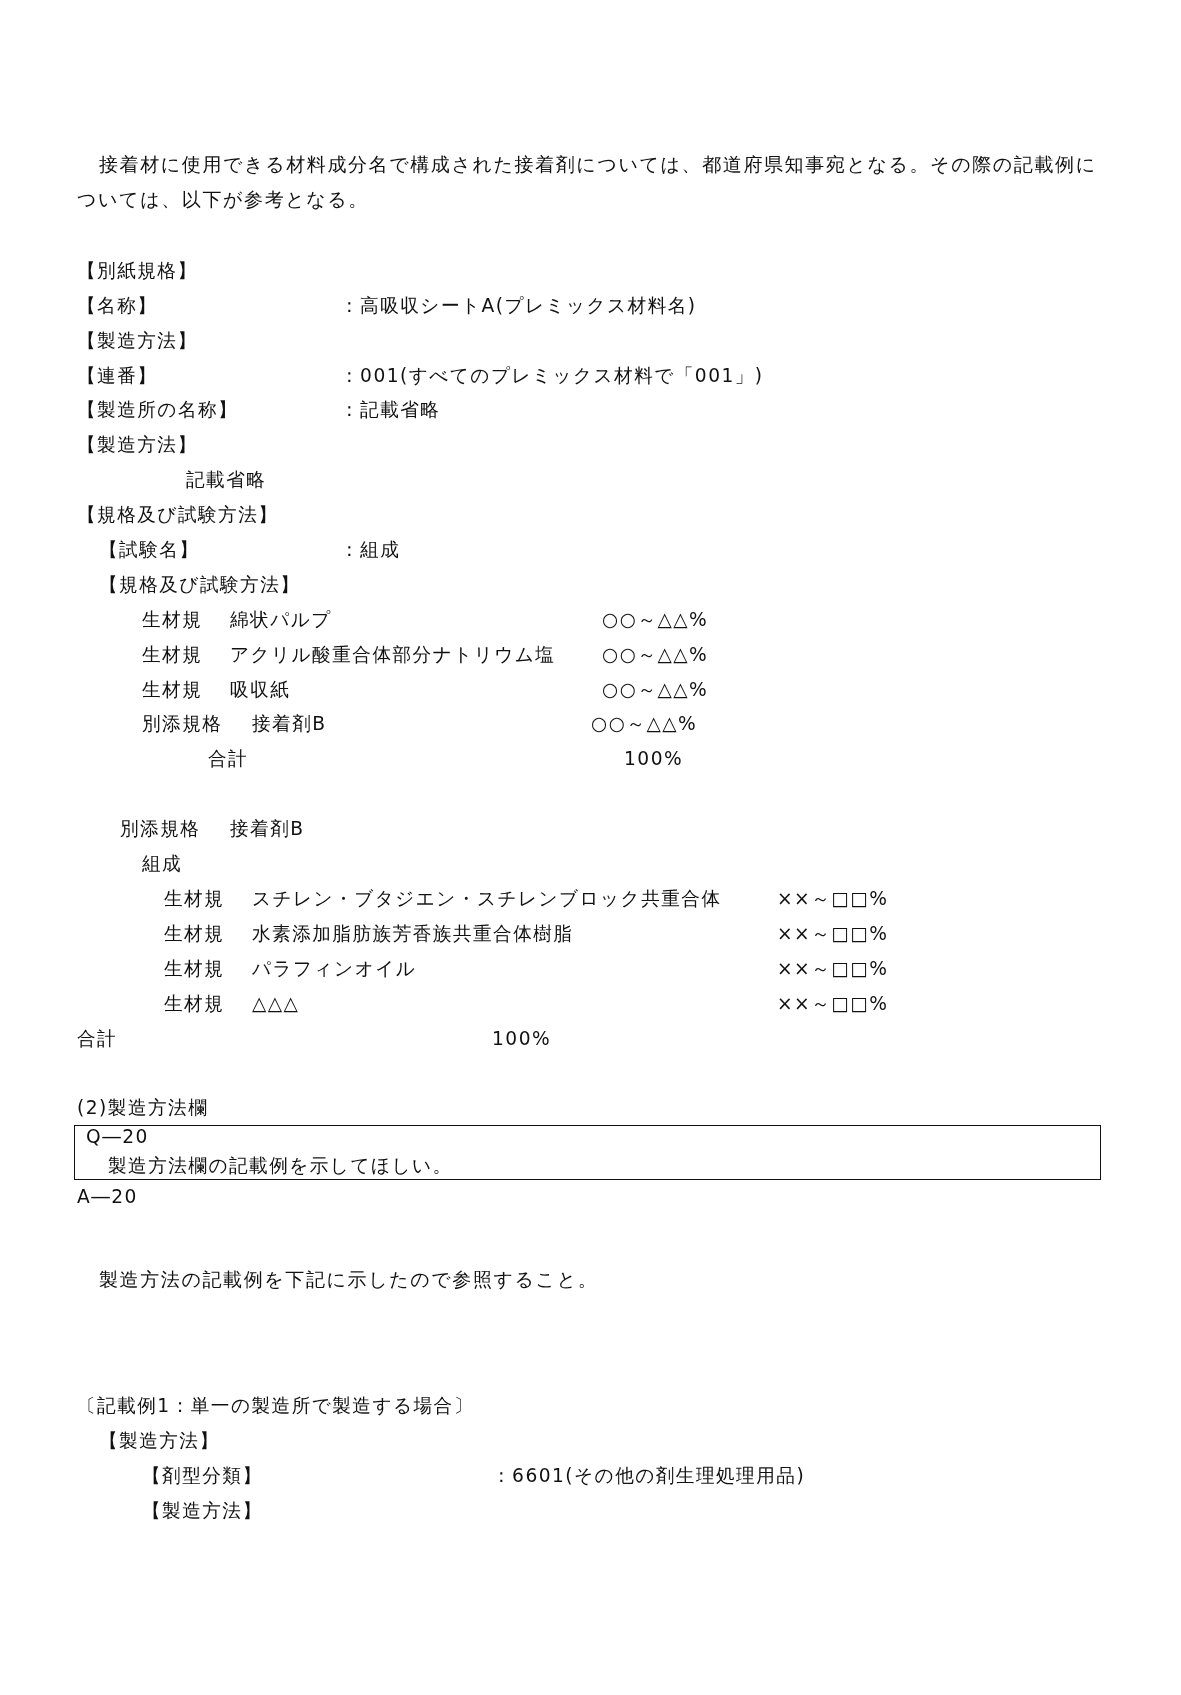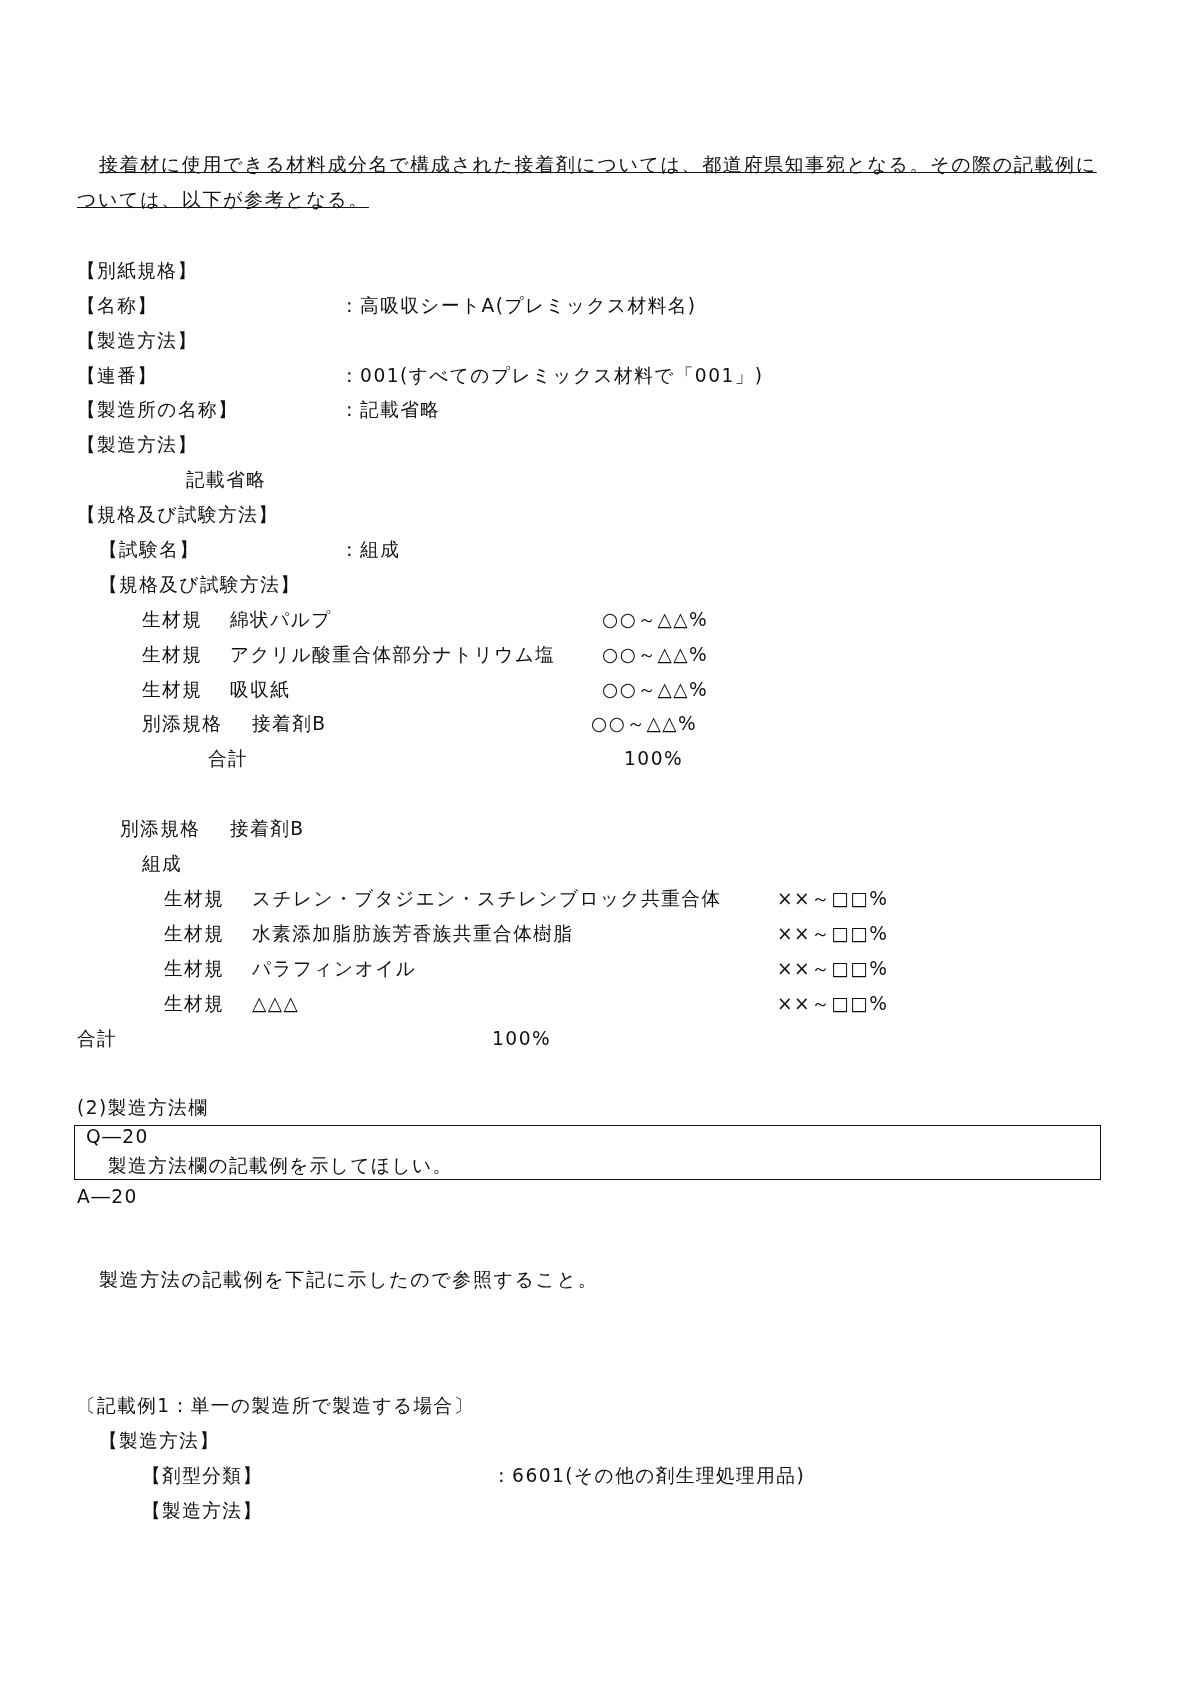--- a/index.html
+++ b/index.html
@@ -48,21 +48,21 @@
       height: 55px;
       border: 1.5px solid #111;
       box-sizing: border-box;
     }
   </style>
 </head>
 <body>
 
 <div class="page">
 
-  <div class="para" style="top:147px;text-decoration:underline;">接着材に使用できる材料成分名で構成された接着剤については、都道府県知事宛となる。その際の記載例については、以下が参考となる。</div>
+  <div class="para" style="top:147px;">接着材に使用できる材料成分名で構成された接着剤については、都道府県知事宛となる。その際の記載例については、以下が参考となる。</div>
 
   <div class="ln" style="left:77px; top:258px;">【別紙規格】</div>
 
   <div class="ln" style="left:77px; top:293px;">【名称】</div>
   <div class="ln" style="left:340px; top:293px;">：高吸収シートA(プレミックス材料名)</div>
 
   <div class="ln" style="left:77px; top:328px;">【製造方法】</div>
 
   <div class="ln" style="left:77px; top:363px;">【連番】</div>
   <div class="ln" style="left:340px; top:363px;">：001(すべてのプレミックス材料で「001」)</div>

